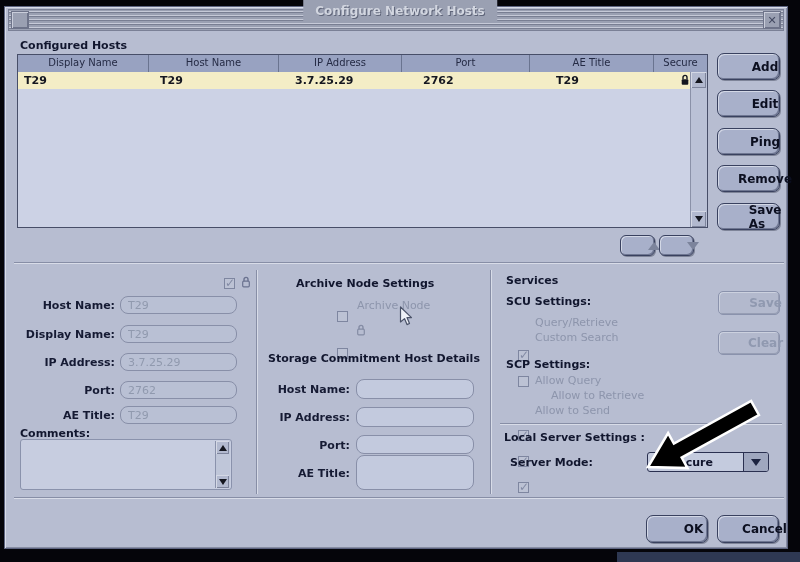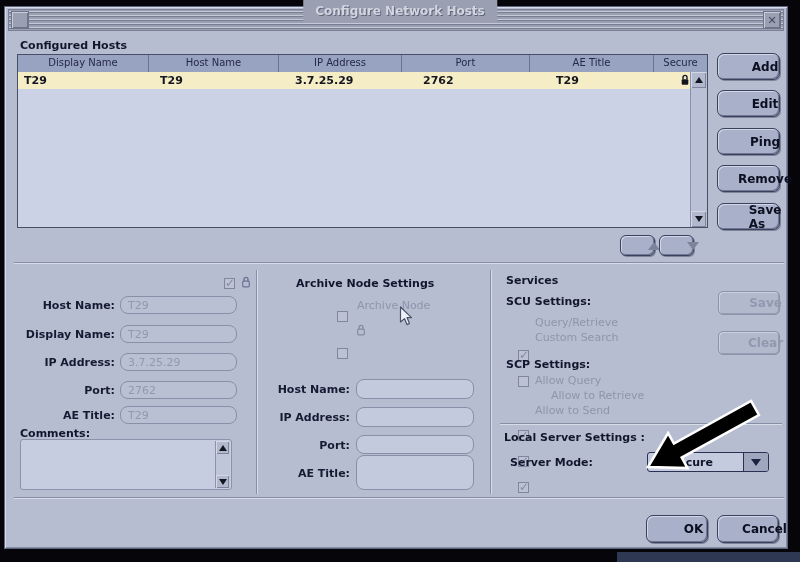--- a/index.html
+++ b/index.html
@@ -223,20 +223,21 @@
 
   <div class="abs sec-label" style="left:268px; top:277px;margin-left:28px;">Archive Node Settings</div>
   <div class="abs cb" style="left:337px; top:300px;"></div>
   <div class="abs gray-label" style="left:357px; top:299px;">Archive Node</div>
   <div class="abs cb" style="left:337px; top:326px;"></div>
   <svg class="abs" style="left:356px; top:324px;" width="10" height="13" viewBox="0 0 10 13">
     <path d="M3 5.2 V3.4 a2 2 0 0 1 4 0 V5.2" fill="none" stroke="#848ca4" stroke-width="1.4"></path>
     <rect x="1.7" y="5.2" width="6.6" height="5.6" rx="1" fill="none" stroke="#848ca4" stroke-width="1.2"></rect>
   </svg>
 
+  <div class="abs sec-label" style="left:268px; top:352px;">Storage Commitment Host Details</div>
 
   <div class="abs f-label" style="left:260px; top:383px; width:90px;">Host Name:</div>
   <input class="abs input enabled" style="left: 356px; top: 379px; width: 118px; height: 20px;" value="">
 
   <div class="abs f-label" style="left:260px; top:411px; width:90px;">IP Address:</div>
   <input class="abs input enabled" style="left: 356px; top: 407px; width: 118px; height: 20px;" value="">
 
   <div class="abs f-label" style="left:260px; top:439px; width:90px;">Port:</div>
   <input class="abs input enabled" style="left: 356px; top: 435px; width: 118px; height: 19px;" value="">
 

